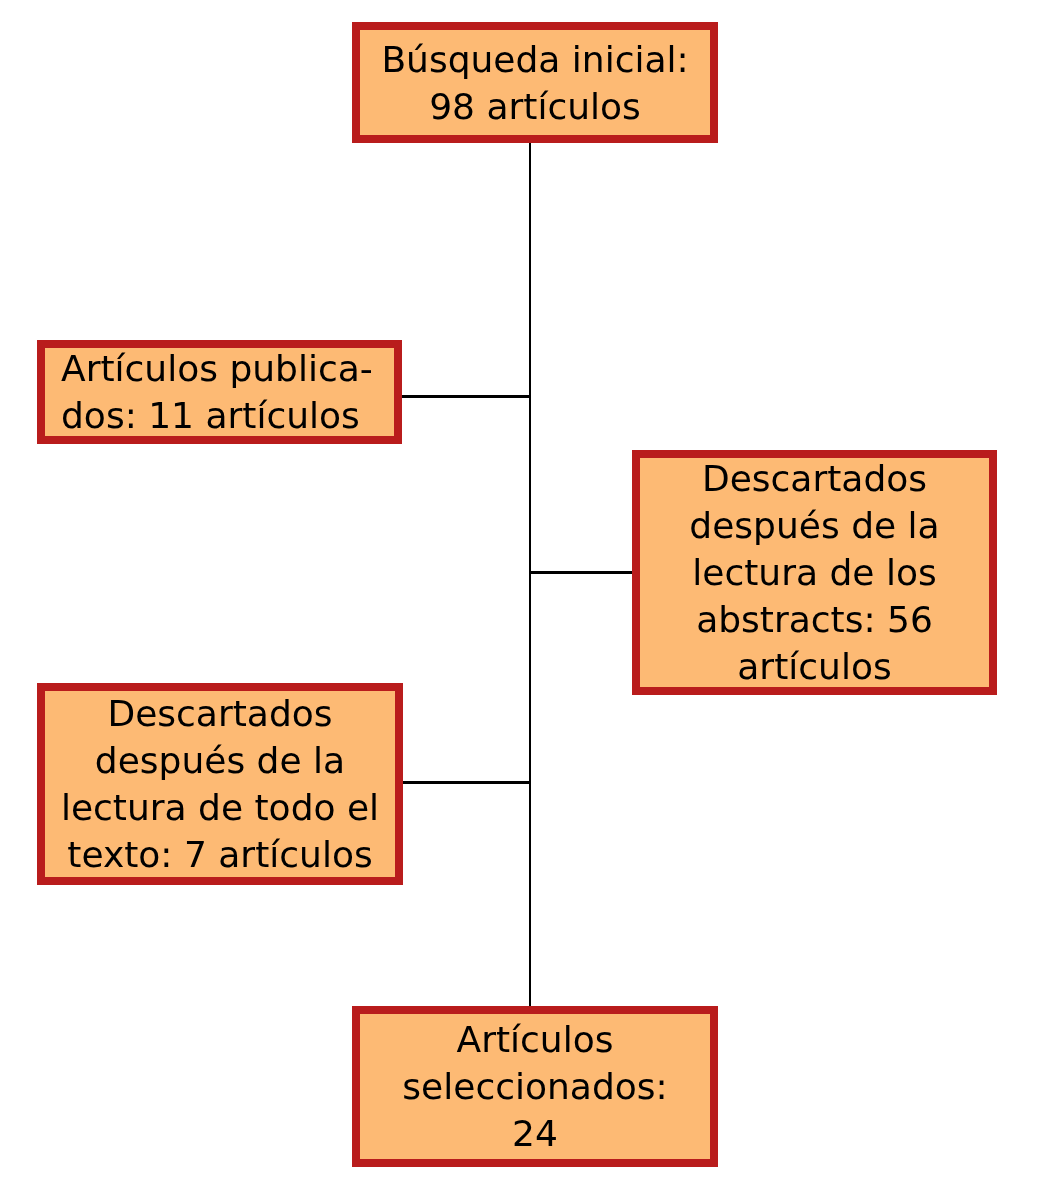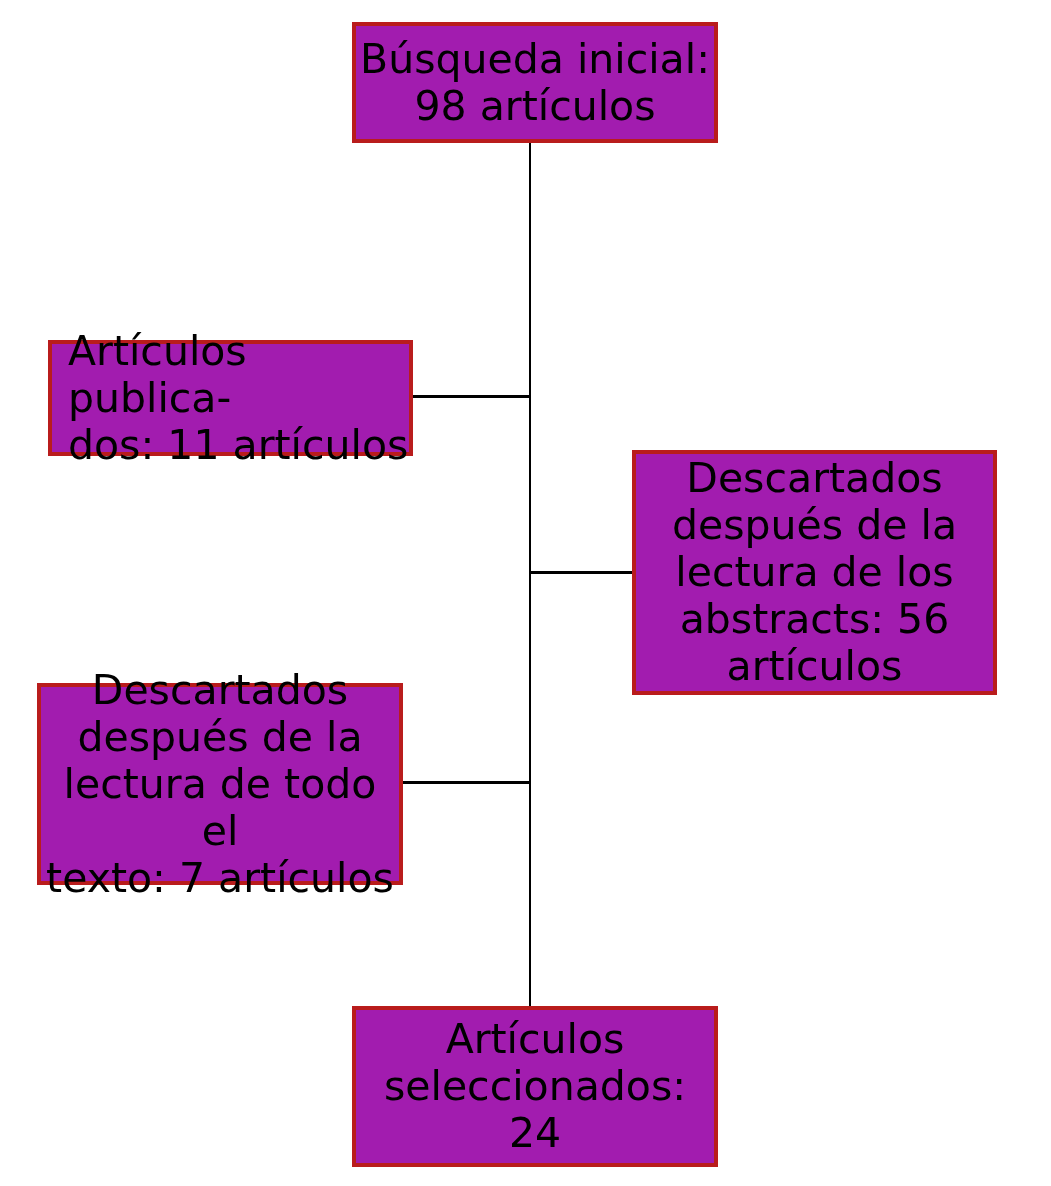--- a/index.html
+++ b/index.html
@@ -12,46 +12,46 @@
     width: 1051px;
     height: 1186px;
     background: #ffffff;
     font-family: "DejaVu Sans", "Liberation Sans", sans-serif;
     color: #000000;
     overflow: hidden;
   }
   .box {
     position: absolute;
     box-sizing: border-box;
-    border: 4px solid #b91c1c;
-    background: #a21caf;
+    border: 8px solid #b91c1c;
+    background: #fdba74;
     display: flex;
     align-items: center;
     justify-content: center;
     text-align: center;
-    font-size: 41px;
+    font-size: 36px;
     line-height: 47px;
     white-space: pre-line;
   }
   .box.left-align {
     justify-content: flex-start;
     text-align: left;
     padding-left: 16px;
   }
   .line {
     position: absolute;
     background: #000000;
   }
   .v-spine   { left: 529px; top: 143px; width: 2px;  height: 864px; }
   .h-pub     { left: 400px; top: 395px; width: 131px; height: 3px; }
   .h-abs     { left: 531px; top: 571px; width: 103px; height: 3px; }
   .h-full    { left: 400px; top: 781px; width: 131px; height: 3px; }
 
   .box-initial   { left: 352px; top: 22px;   width: 366px; height: 121px; }
-  .box-published { left: 37px;  top: 340px;  width: 365px; height: 116px; margin-left: 11px; }
+  .box-published { left: 37px;  top: 340px;  width: 365px; height: 104px; }
   .box-abstracts { left: 632px; top: 450px;  width: 365px; height: 245px; }
   .box-fulltext  { left: 37px;  top: 683px;  width: 366px; height: 202px; }
   .box-selected  { left: 352px; top: 1006px; width: 366px; height: 161px; }
 </style>
 </head>
 <body>
 
 <div class="canvas">
 
   <div class="line v-spine"></div>

